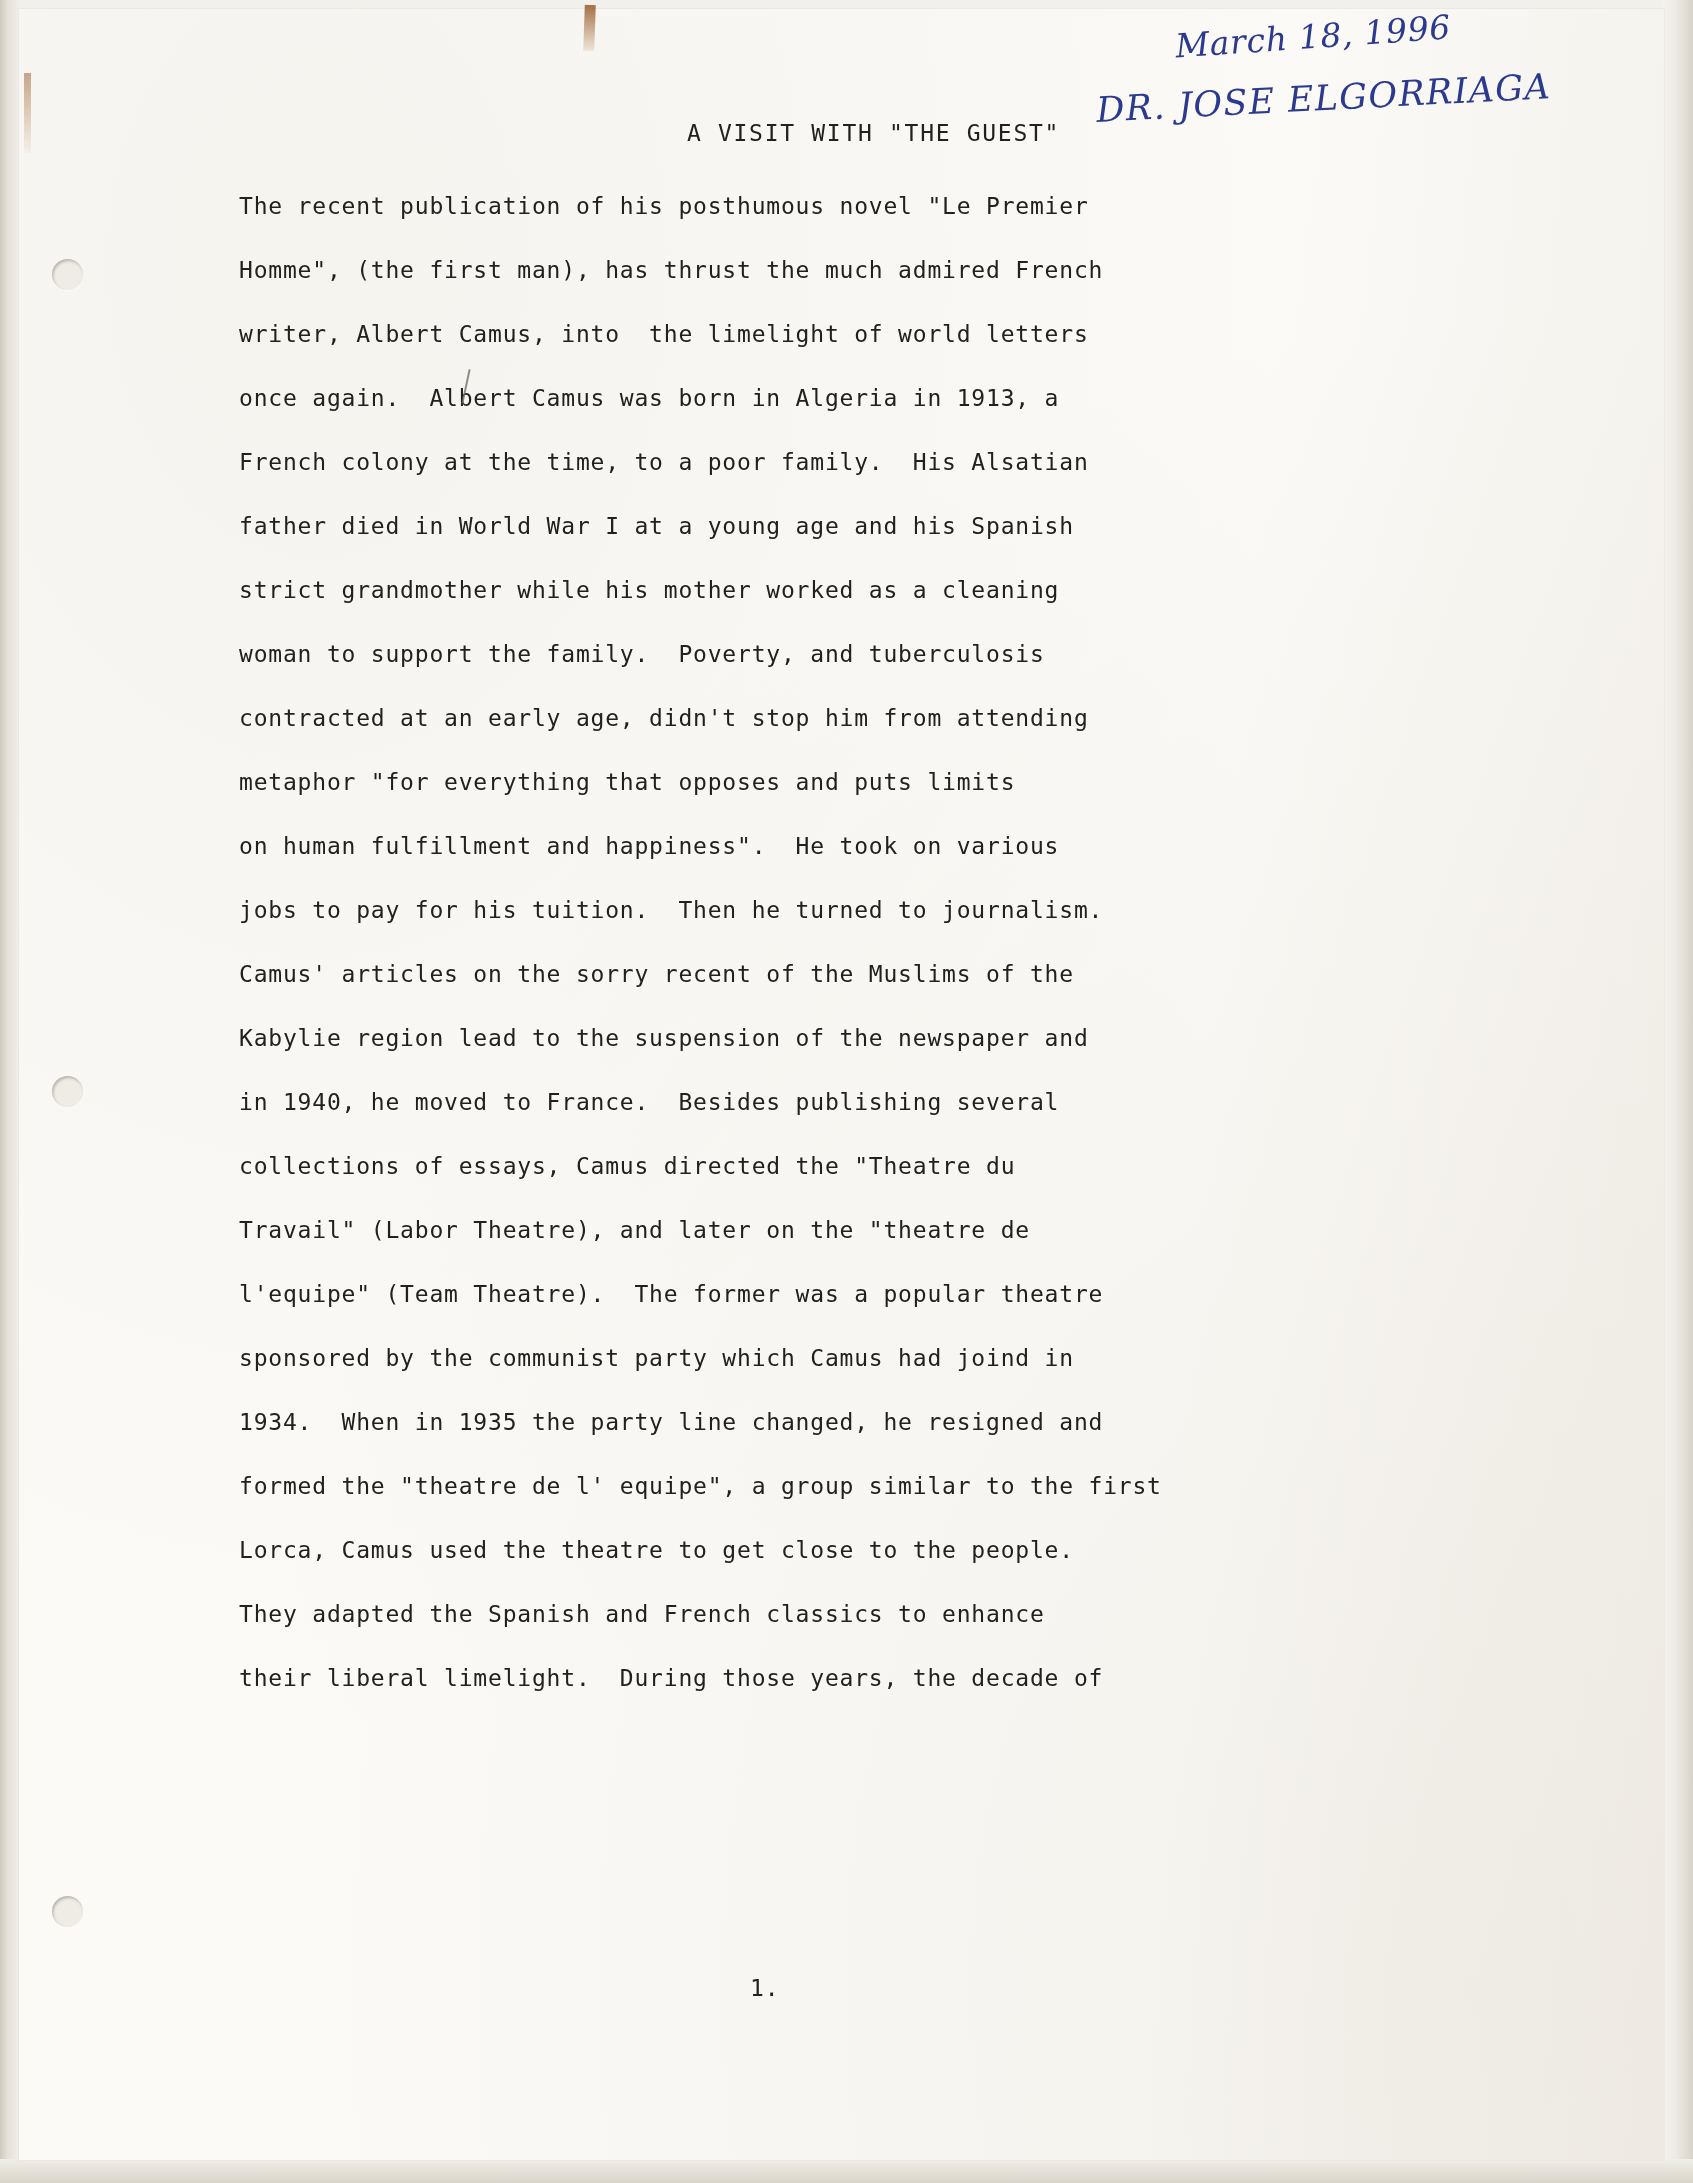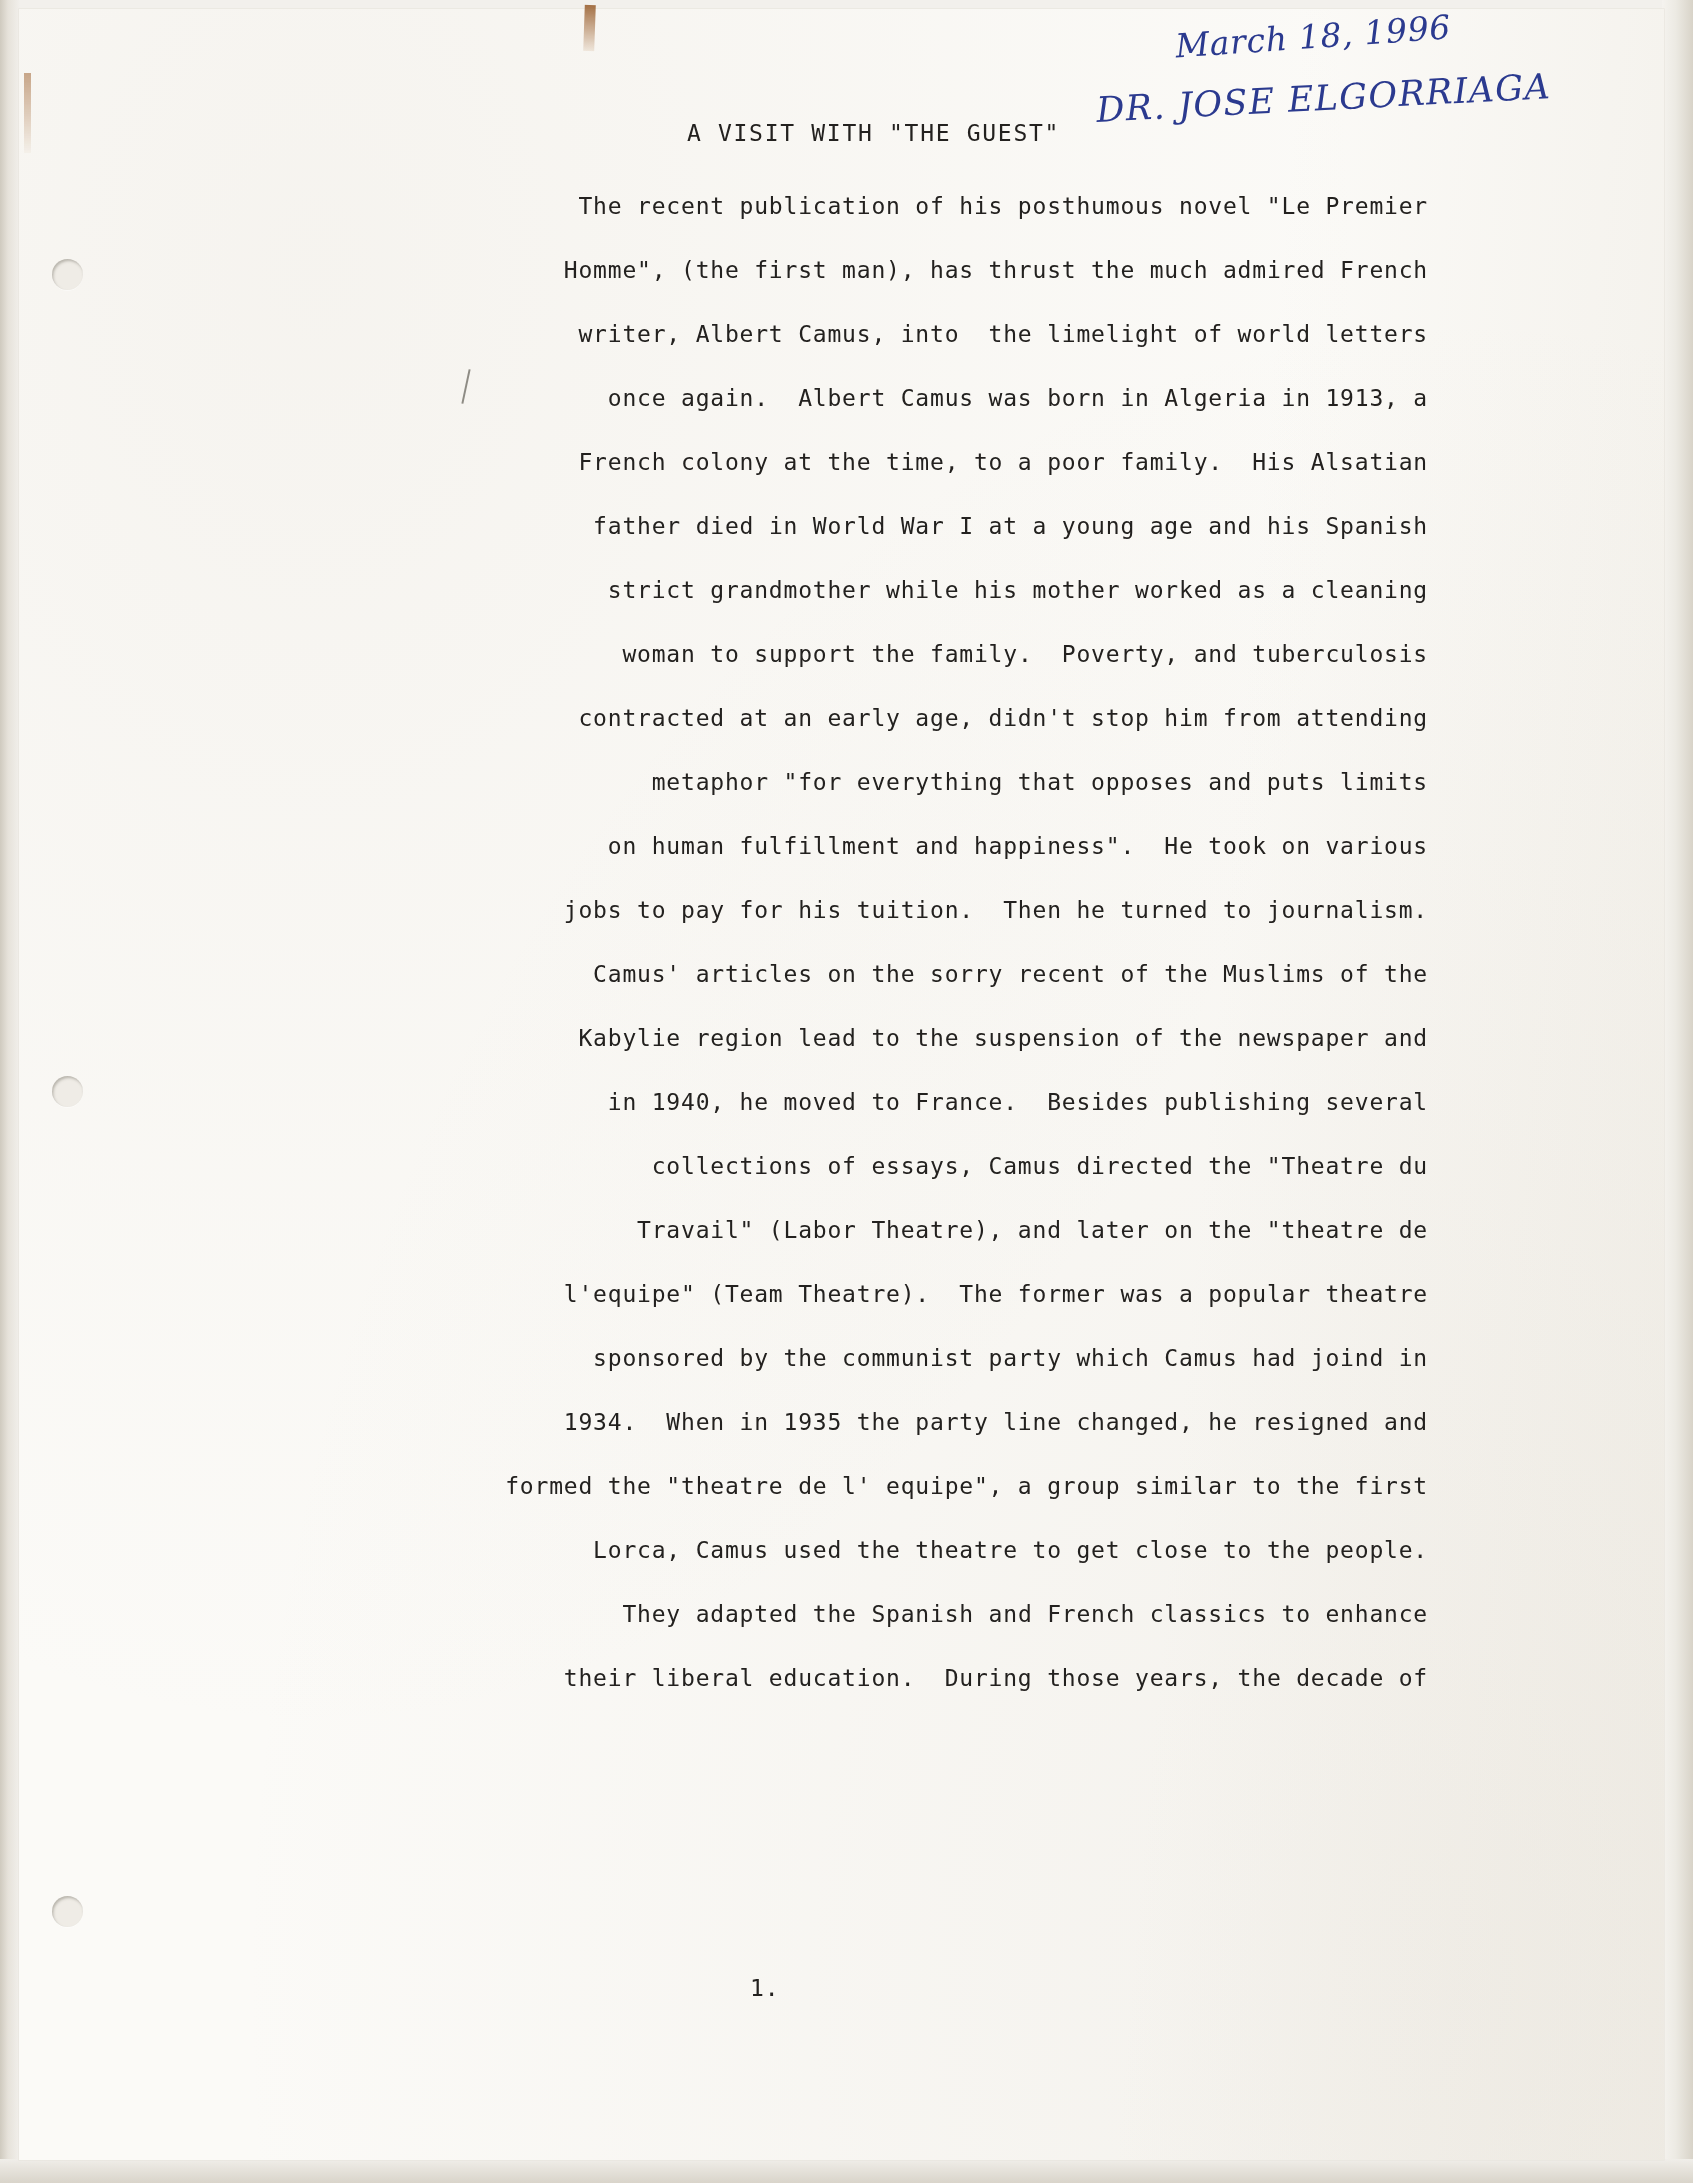--- a/index.html
+++ b/index.html
@@ -112,21 +112,20 @@
     padding-left: 80px;
     font-size: 23px;
     letter-spacing: 1.7px;
     white-space: pre;
   }
   .line {
     white-space: pre;
     line-height: 64px;
     height: 64px;
     font-size: 23px;
-    text-align: right;
   }
   .page-number {
     position: absolute;
     left: 750px;
     top: 1975px;
     font-size: 23px;
     color: #23211f;
     letter-spacing: 1px;
   }
 
@@ -205,21 +204,21 @@
     <div class="line">Kabylie region lead to the suspension of the newspaper and</div>
     <div class="line">in 1940, he moved to France.  Besides publishing several</div>
     <div class="line">collections of essays, Camus directed the "Theatre du</div>
     <div class="line">Travail" (Labor Theatre), and later on the "theatre de</div>
     <div class="line">l'equipe" (Team Theatre).  The former was a popular theatre</div>
     <div class="line">sponsored by the communist party which Camus had joind in</div>
     <div class="line">1934.  When in 1935 the party line changed, he resigned and</div>
     <div class="line">formed the "theatre de l' equipe", a group similar to the first</div>
     <div class="line">Lorca, Camus used the theatre to get close to the people.</div>
     <div class="line">They adapted the Spanish and French classics to enhance</div>
-    <div class="line">their liberal education.  During those years, the decade of</div>
+    <div class="line">their liberal limelight.  During those years, the decade of</div>
   </div>
 
   <div class="pen-slash"></div>
 
   <div class="page-number">1.</div>
 
 </div>
 
 
 </body></html>

